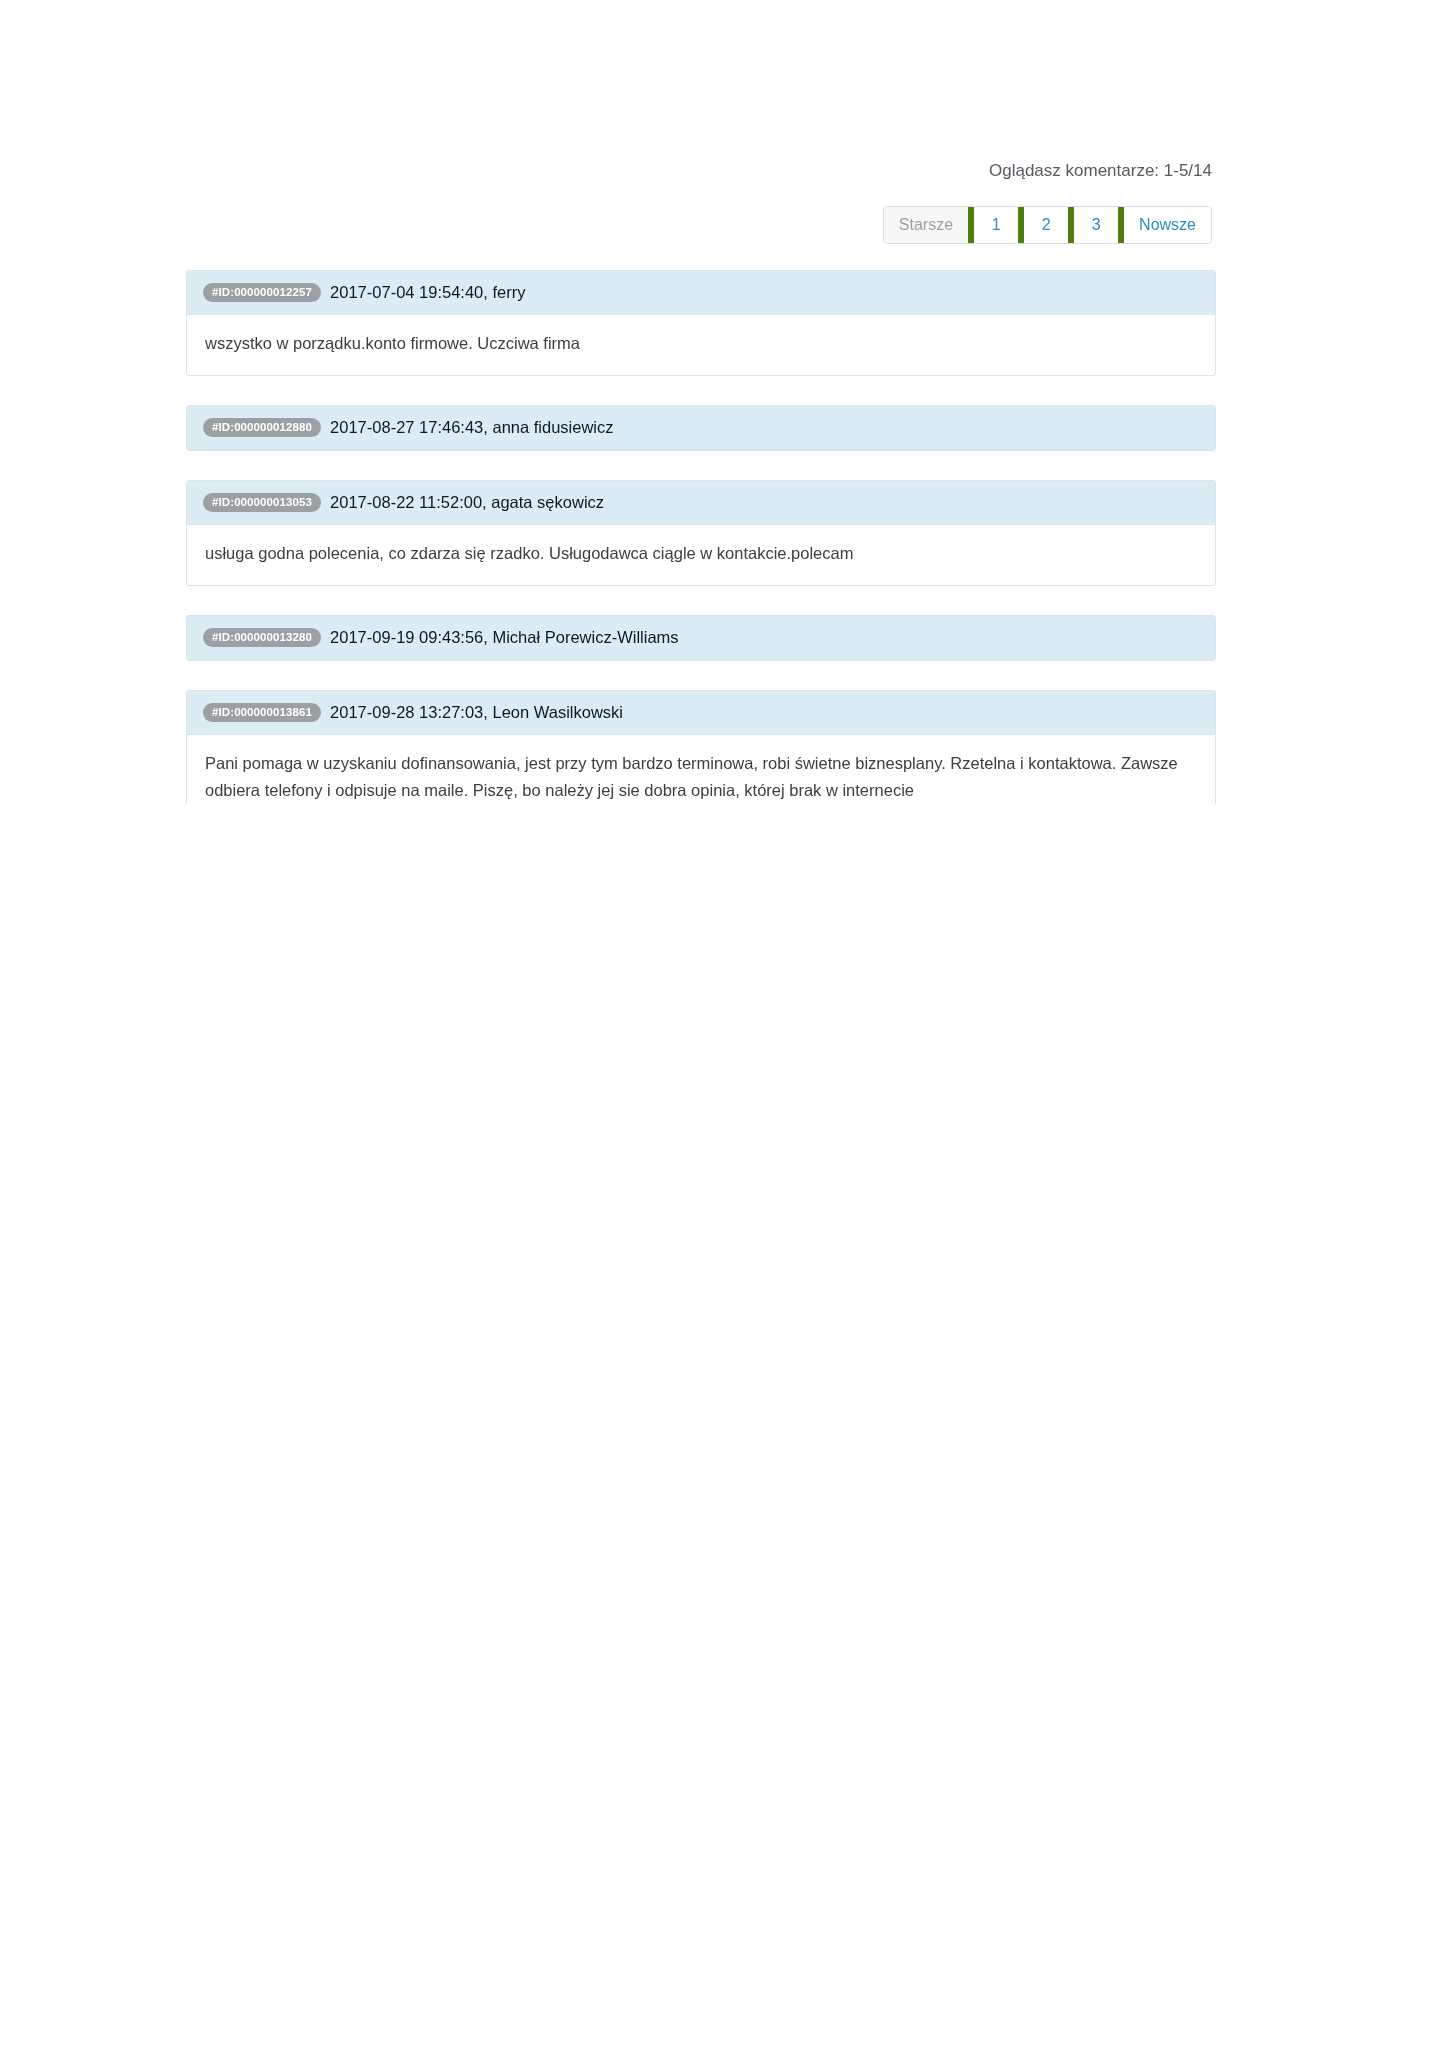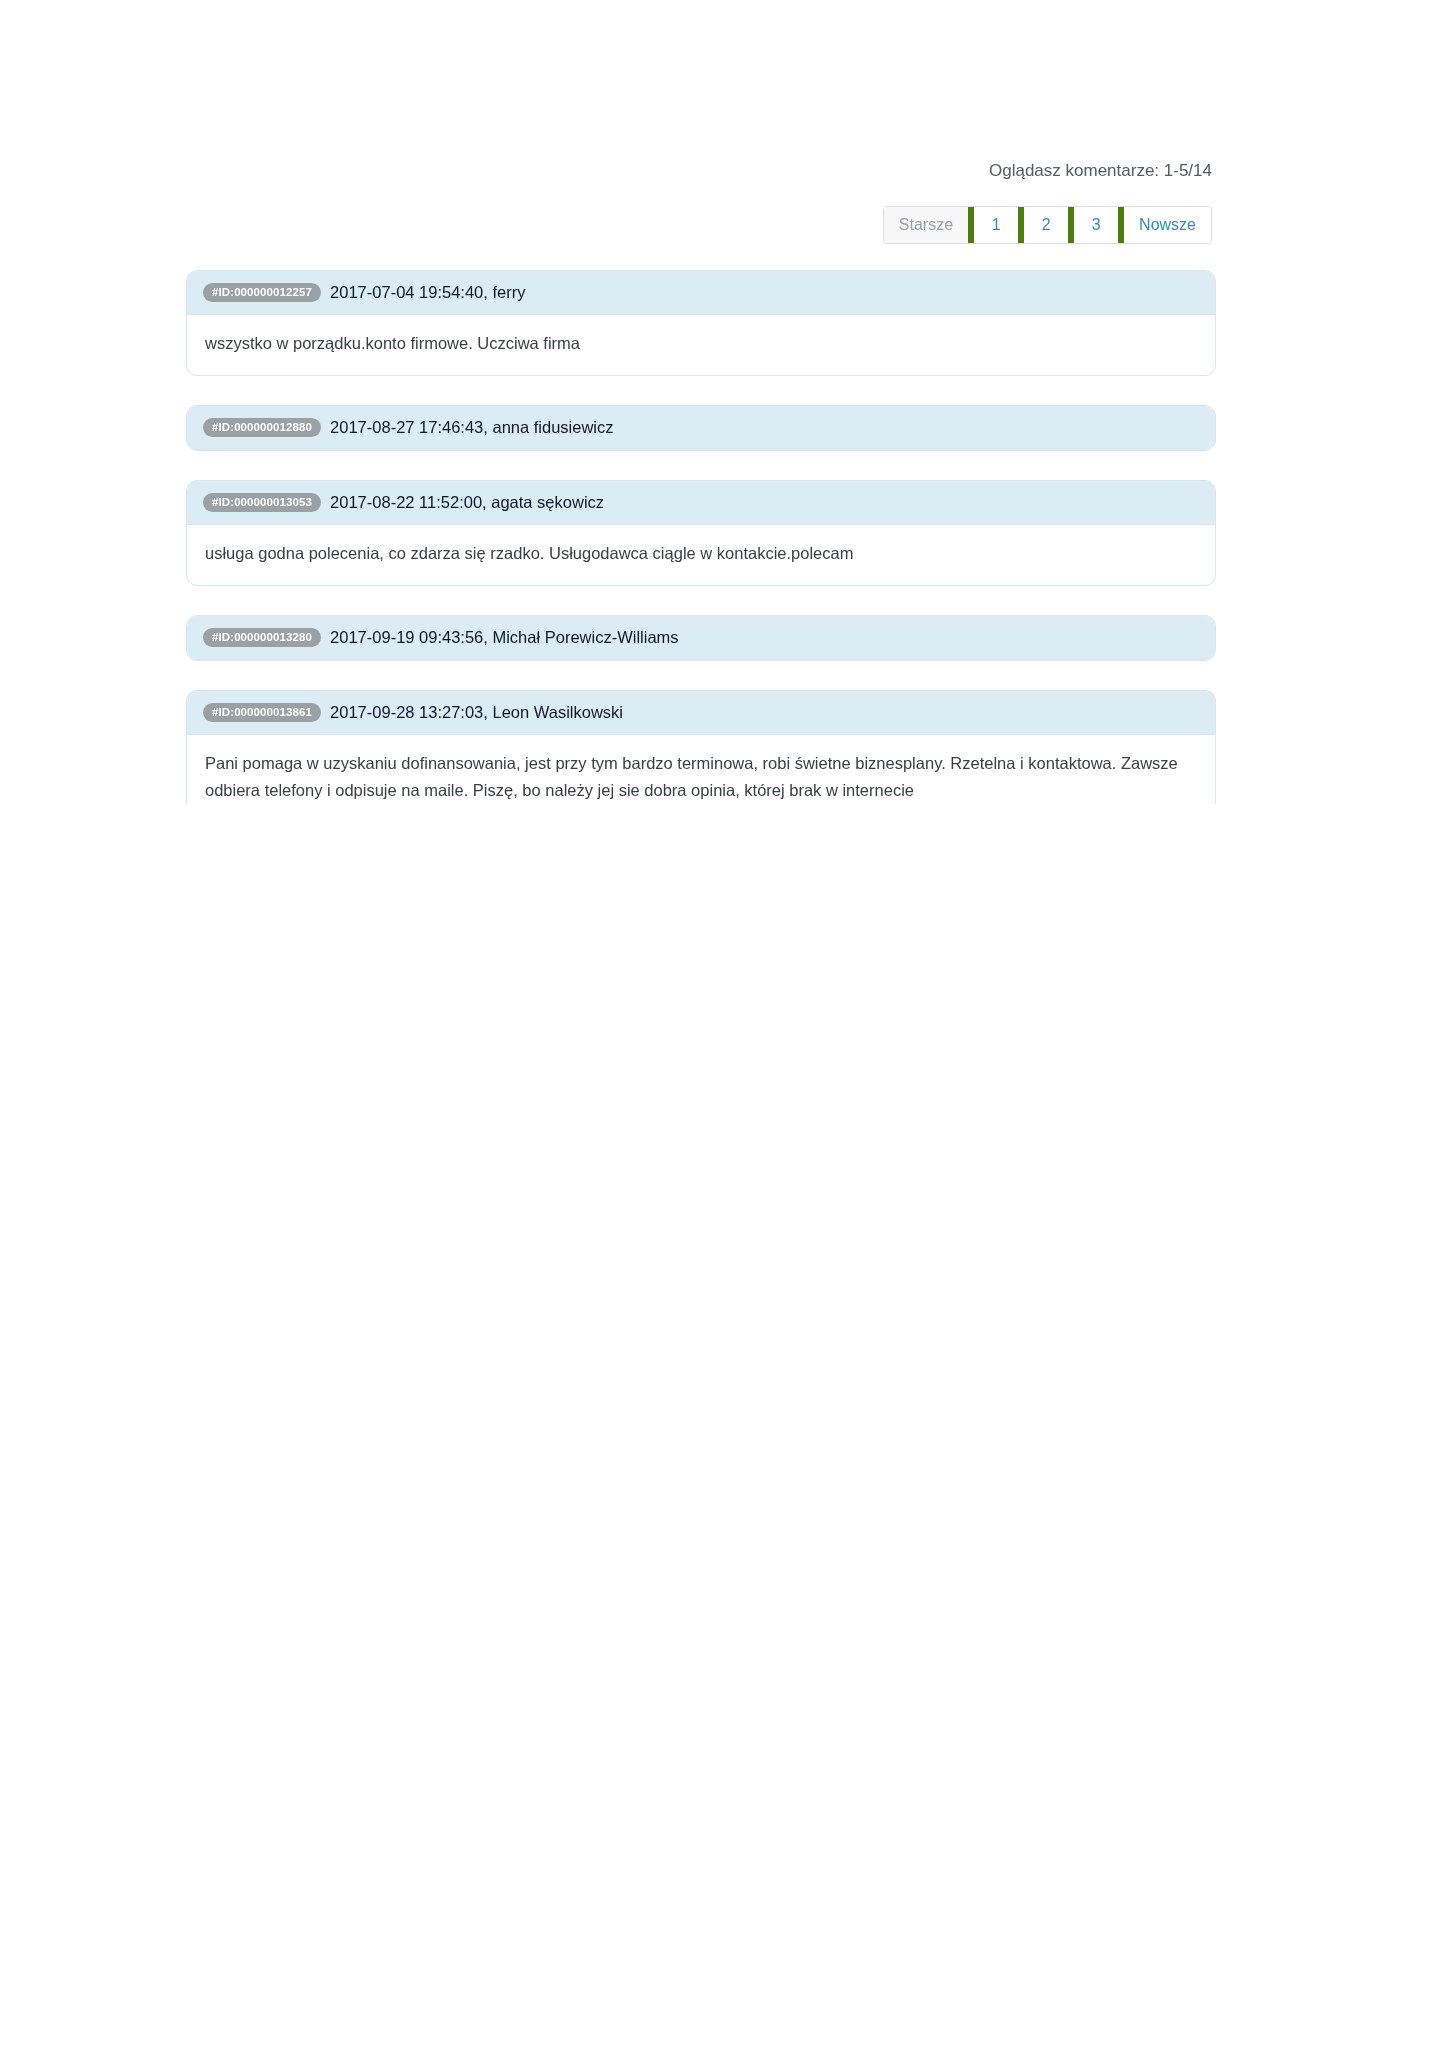--- a/index.html
+++ b/index.html
@@ -69,21 +69,21 @@
   }
   .pager-item.num { min-width: 14px; text-align: center; }
 
   
   .comments {
     margin-top: 26px;
   }
   .comment {
     margin-bottom: 29px;
     border: 1px solid #d7e6ef;
-    border-radius: 11px;
+    border-radius: 3px;
     background: #ffffff;
     overflow: hidden;
   }
   .comment-head {
     background: #dcecf5;
     padding: 11px 14px 12px 16px;
     display: flex;
     align-items: center;
     gap: 9px;
     border-bottom: 1px solid #d7e6ef;

